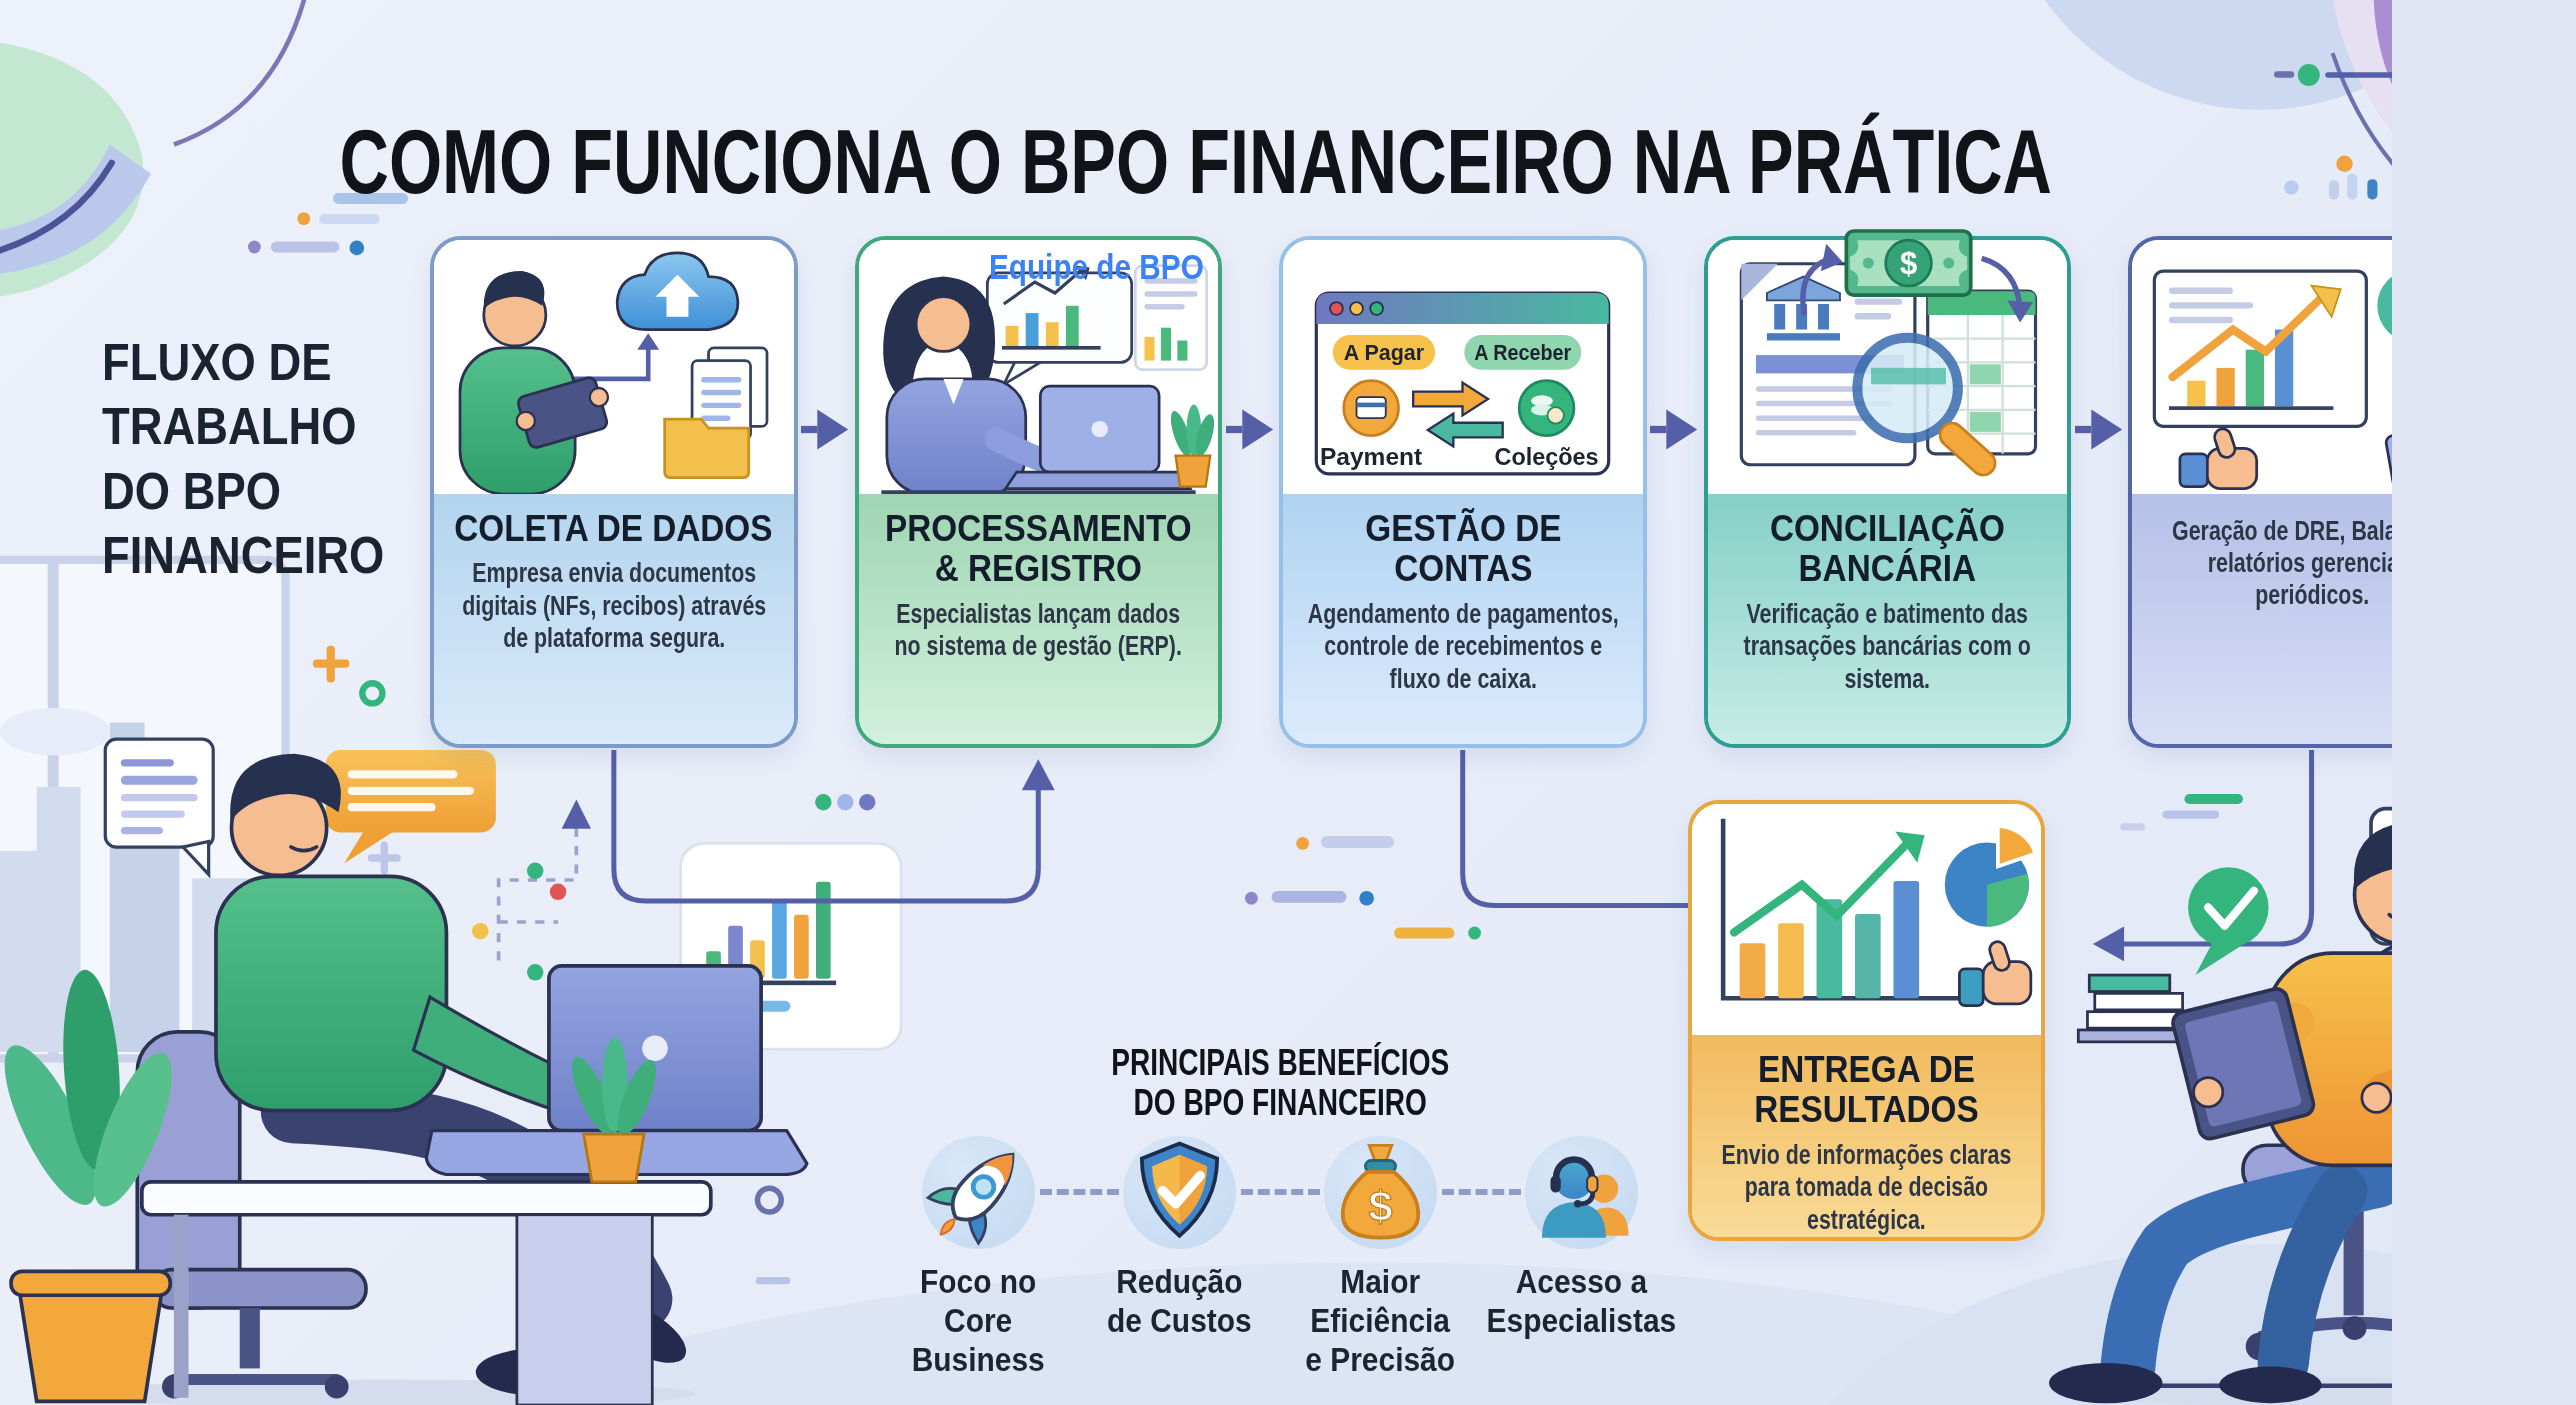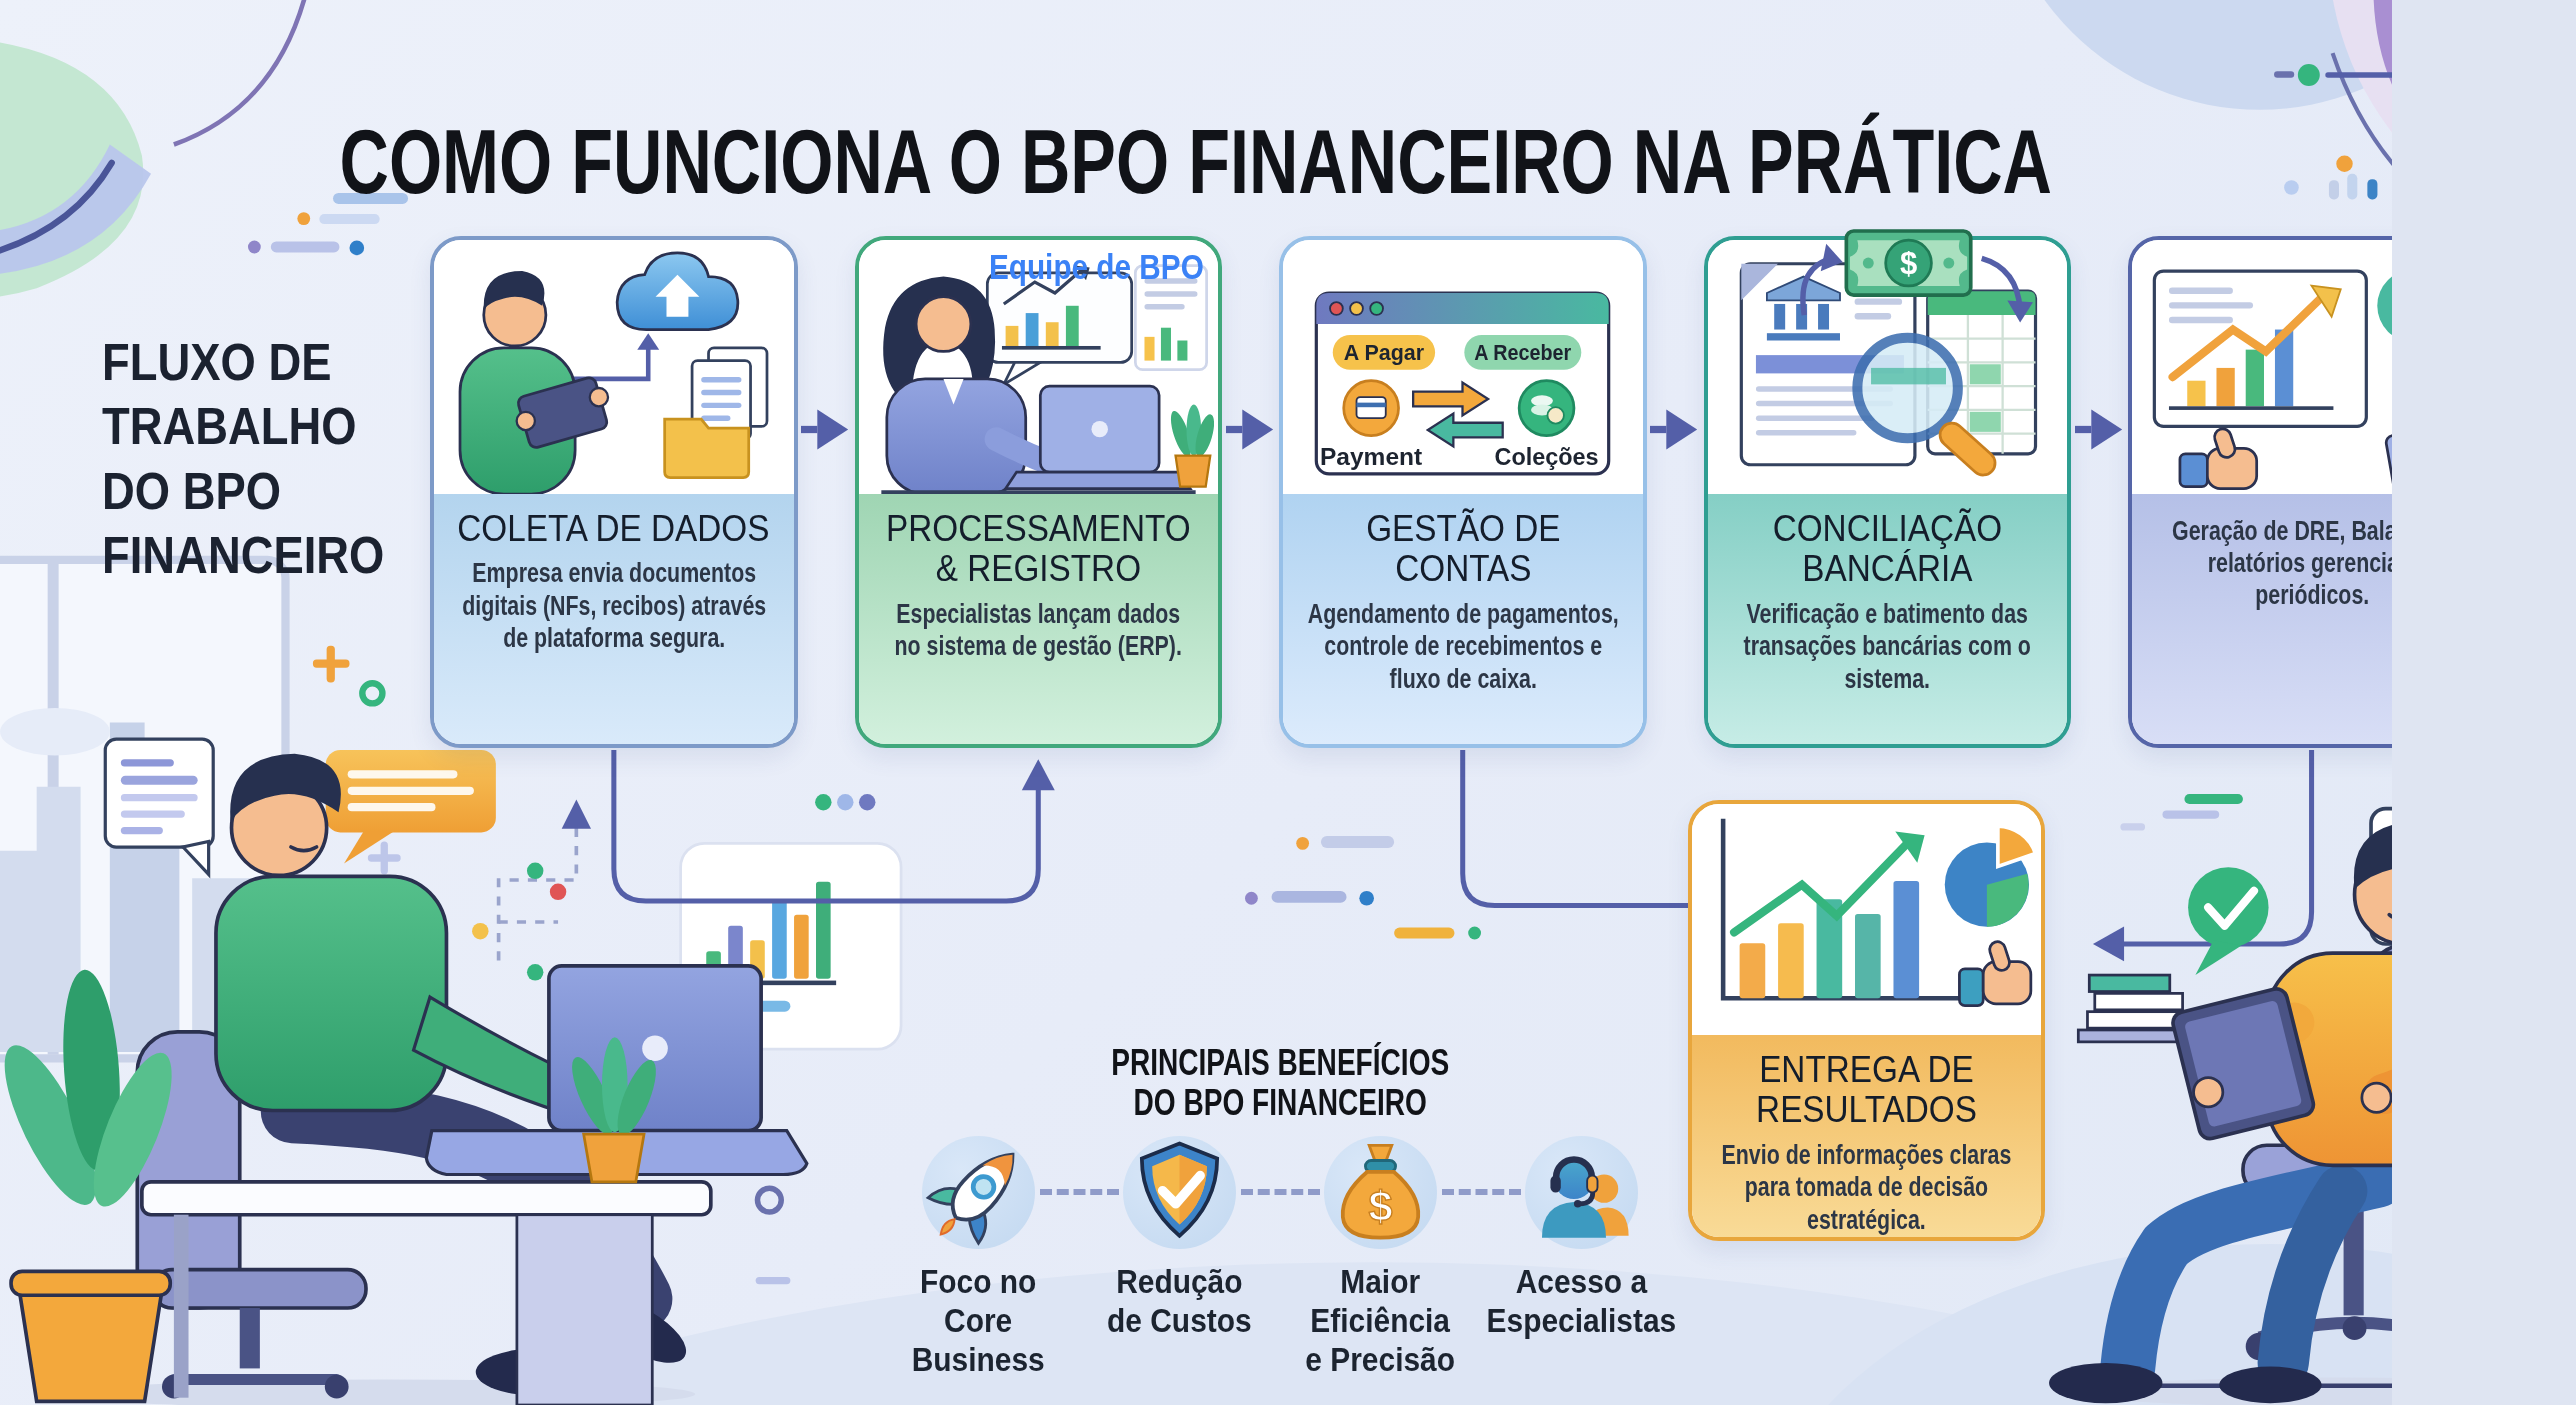--- a/index.html
+++ b/index.html
@@ -15,21 +15,21 @@
   .sqC{display:inline-block;transform:scaleX(.9);transform-origin:center top;width:111%;margin-left:-5.5%;}
   .sqD{display:inline-block;transform:scaleX(.78);transform-origin:center top;width:128%;margin-left:-14%;}
   .sqE{display:inline-block;transform:scaleX(.85);transform-origin:right top;}
   .sqF{display:inline-block;transform:scaleX(.88);transform-origin:center top;width:113.6%;margin-left:-6.8%;}
   .preline{white-space:pre-line;}
   .steps{left:430px;top:236px;width:2066px;display:flex;gap:57px;}
   .card{box-sizing:border-box;width:368px;height:512px;border-radius:31px;background:#fff;
     border:4.6px solid #888;overflow:hidden;display:flex;flex-direction:column;box-shadow:0 9.1px 22px rgba(60,80,140,.10);}
   .card .art{height:254px;position:relative;background:#fff;flex:none;}
   .card .panel{flex:1;text-align:center;padding:12.8px 14.6px 7.3px;}
-  .card h2{margin:1.8px 0 7.3px;font-size:37px;line-height:1.1;font-weight:normal;color:#141d2b;}
+  .card h2{margin:1.8px 0 7.3px;font-size:37px;line-height:1.1;font-weight:bold;color:#141d2b;}
   .card p{margin:8px;font-size:27.4px;line-height:1.18;font-weight:bold;color:#2c3646;}
   .c1{border-color:#7d9ac8}.c1 .panel{background:linear-gradient(180deg,#b3d4ee,#d9eafa)}
   .c2{border-color:#41a87c}.c2 .panel{background:linear-gradient(180deg,#9fd5b3,#d2f0dd)}
   .c3{border-color:#2f9e92}.c3 .panel{background:linear-gradient(180deg,#85cfc5,#c6ece6)}
   .c4{border-color:#97c0e8}.c4 .panel{background:linear-gradient(180deg,#b0d3f1,#dcebfc)}
   .c5{border-color:#5565a8}.c5 .panel{background:linear-gradient(180deg,#b5c0e7,#d8def6)}
   .cd{border-color:#e8a63c}.cd .panel{background:linear-gradient(180deg,#f2ba5e,#f9dd9b)}
   .badge{position:absolute;top:7.3px;right:14.6px;font-size:35px;font-weight:bold;color:#3b82f6;}
   .flow-arrow{position:absolute;top:404px;z-index:2;}
   .delivery{position:absolute;left:1688px;top:800px;width:357px;height:441px;z-index:2;}

